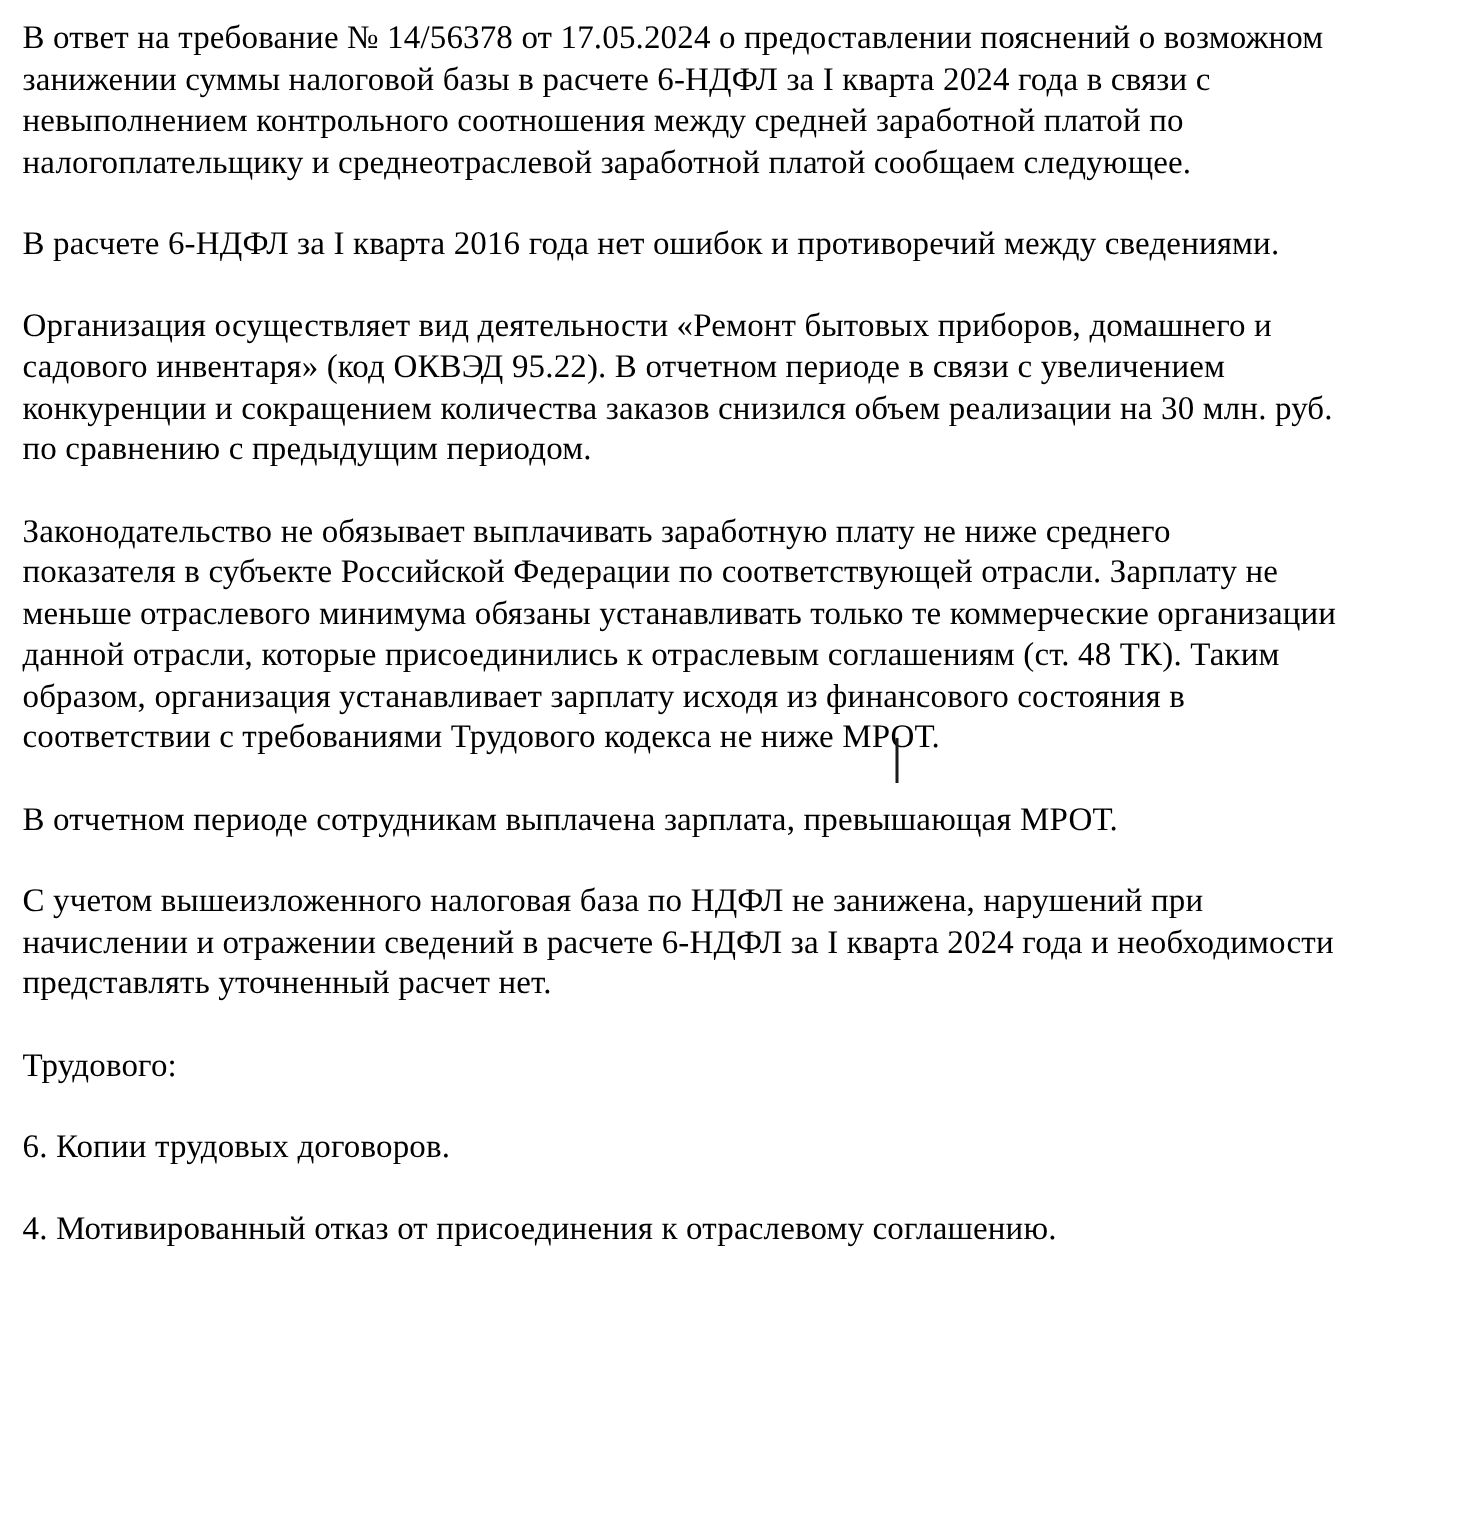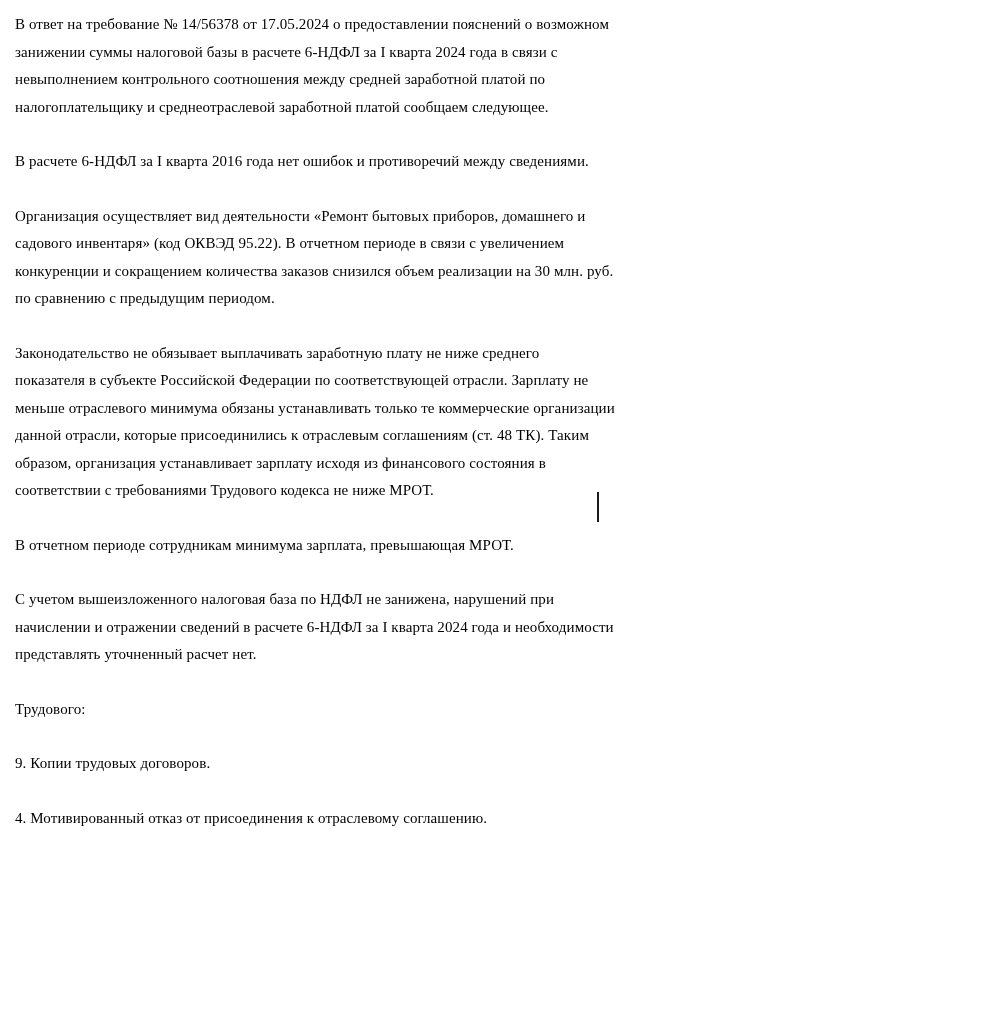--- a/index.html
+++ b/index.html
@@ -18,21 +18,21 @@
   .text-area {
     position: absolute;
     top: 11px;
     left: 15px;
     right: 8px;
     cursor: text;
   }
   .doc-par {
     margin: 0 0 27px 0;
     font-family: "Liberation Serif", "DejaVu Serif", serif;
-    font-size: 15px;
+    font-size: 22px;
     line-height: 27.5px;
     font-weight: normal;
     color: #000000;
     white-space: pre; 
     letter-spacing: 0.1px;
   }
   .caret {
     position: absolute;
     width: 1.5px;
     background: #1a1a1a;
@@ -51,22 +51,22 @@
     <p class="doc-par">Организация осуществляет вид деятельности «Ремонт бытовых приборов, домашнего и
 садового инвентаря» (код ОКВЭД 95.22). В отчетном периоде в связи с увеличением
 конкуренции и сокращением количества заказов снизился объем реализации на 30 млн. руб.
 по сравнению с предыдущим периодом.</p>
     <p class="doc-par">Законодательство не обязывает выплачивать заработную плату не ниже среднего
 показателя в субъекте Российской Федерации по соответствующей отрасли. Зарплату не
 меньше отраслевого минимума обязаны устанавливать только те коммерческие организации
 данной отрасли, которые присоединились к отраслевым соглашениям (ст. 48 ТК). Таким
 образом, организация устанавливает зарплату исходя из финансового состояния в
 соответствии с требованиями Трудового кодекса не ниже МРОТ.</p>
-    <p class="doc-par">В отчетном периоде сотрудникам минимума зарплата, превышающая МРОТ.</p>
+    <p class="doc-par">В отчетном периоде сотрудникам выплачена зарплата, превышающая МРОТ.</p>
     <p class="doc-par">С учетом вышеизложенного налоговая база по НДФЛ не занижена, нарушений при
 начислении и отражении сведений в расчете 6-НДФЛ за I кварта 2024 года и необходимости
 представлять уточненный расчет нет.</p>
     <p class="doc-par">Трудового:</p>
-    <p class="doc-par">9. Копии трудовых договоров.</p>
+    <p class="doc-par">6. Копии трудовых договоров.</p>
     <p class="doc-par">4. Мотивированный отказ от присоединения к отраслевому соглашению.</p>
   </div>
   <div class="caret" style="left: 597px; top: 492px; height: 30px;"></div>
 </div>
 
 </body></html>

